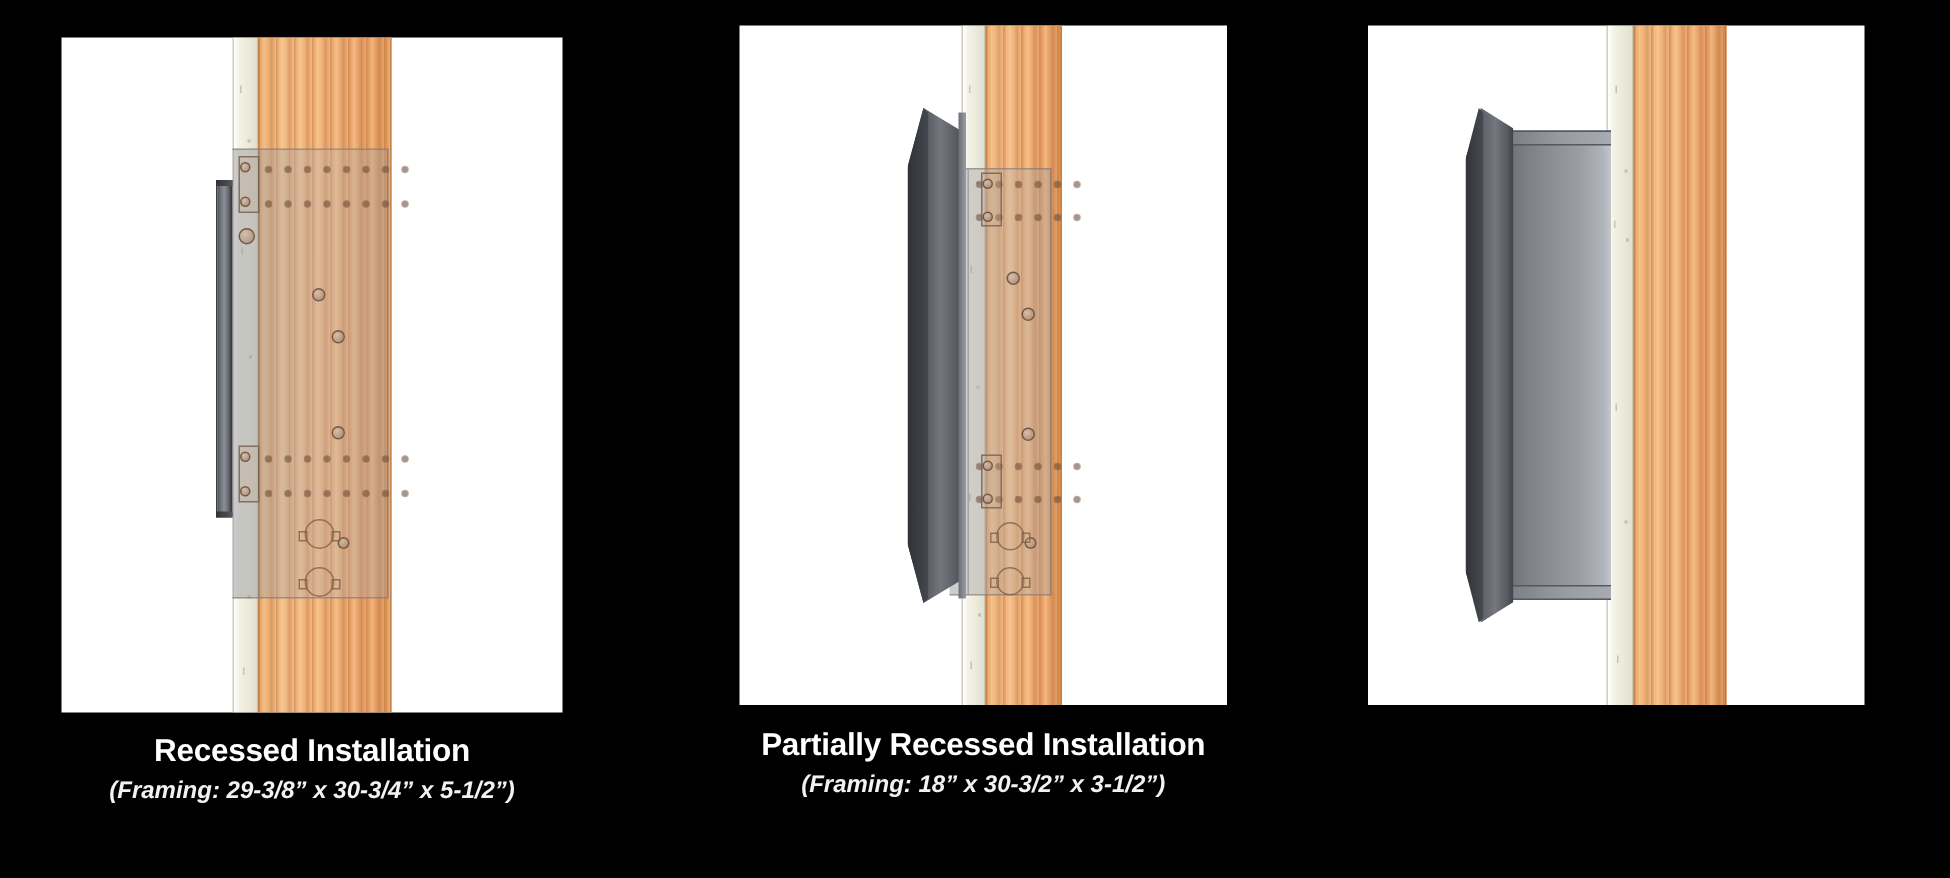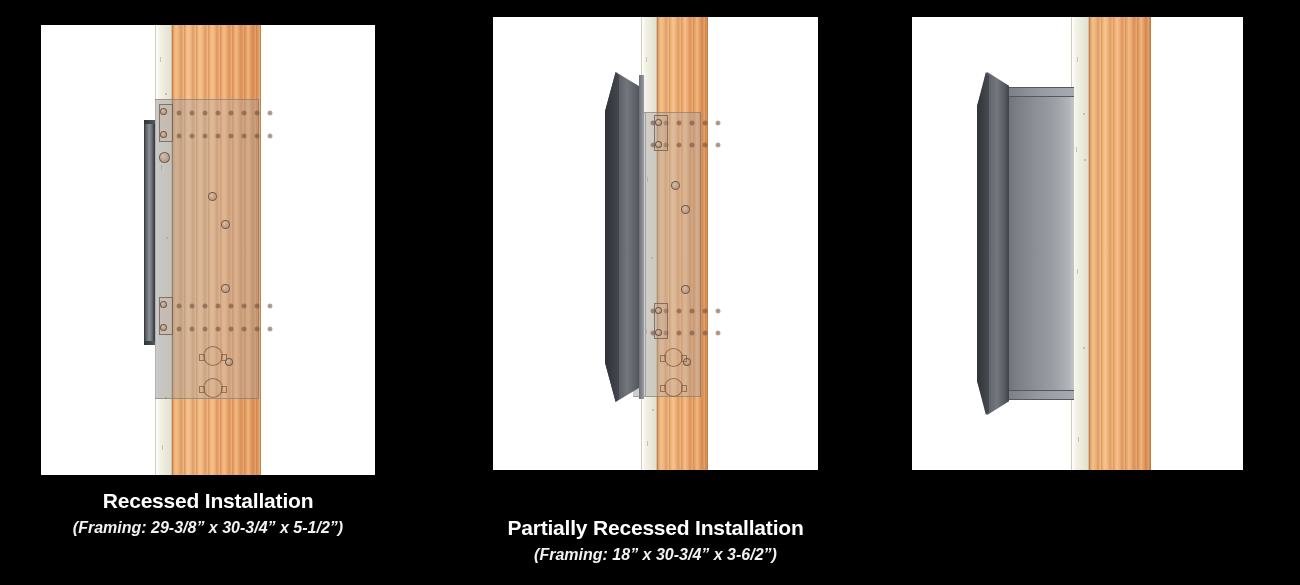--- a/index.html
+++ b/index.html
@@ -316,23 +316,23 @@
 
       <div style="position:absolute; left:112px; top:55px; width:14px; height:330px;
            background:linear-gradient(to right,#2e3136,#45484e);
            clip-path: polygon(76% 0%, 100% 1%, 100% 99%, 76% 100%, 0% 88%, 0% 12%);"></div>
 
       <div style="position:absolute; left:146px; top:58px; width:5px; height:324px;
            background:linear-gradient(to right,#6b6f75,#9a9ea4);"></div>
     </div>
   </div>
 
-  <div class="caption" style="left:493px; top:484px; width:325px;margin-top:31px;">
+  <div class="caption" style="left:493px; top:484px; width:325px;">
     <div class="cap-line">Partially Recessed Installation</div>
-    <div class="cap-sub">(Framing: 18” x 30-3/4” x 3-6/2”)</div>
+    <div class="cap-sub">(Framing: 18” x 30-3/2” x 3-1/2”)</div>
   </div>
 
   <div class="panel" style="left:912px; top:17px; width:331px; height:453px;">
 
     <div class="photo" style="width:331px; height:453px;">
 
       <div class="drywall" style="left:159px; width:18px;">
         <div class="dw-fleck tall" style="left:5px; top:40px;"></div>
         <div class="dw-fleck" style="left:11px; top:96px;"></div>
         <div class="dw-fleck tall" style="left:4px; top:130px;"></div>

